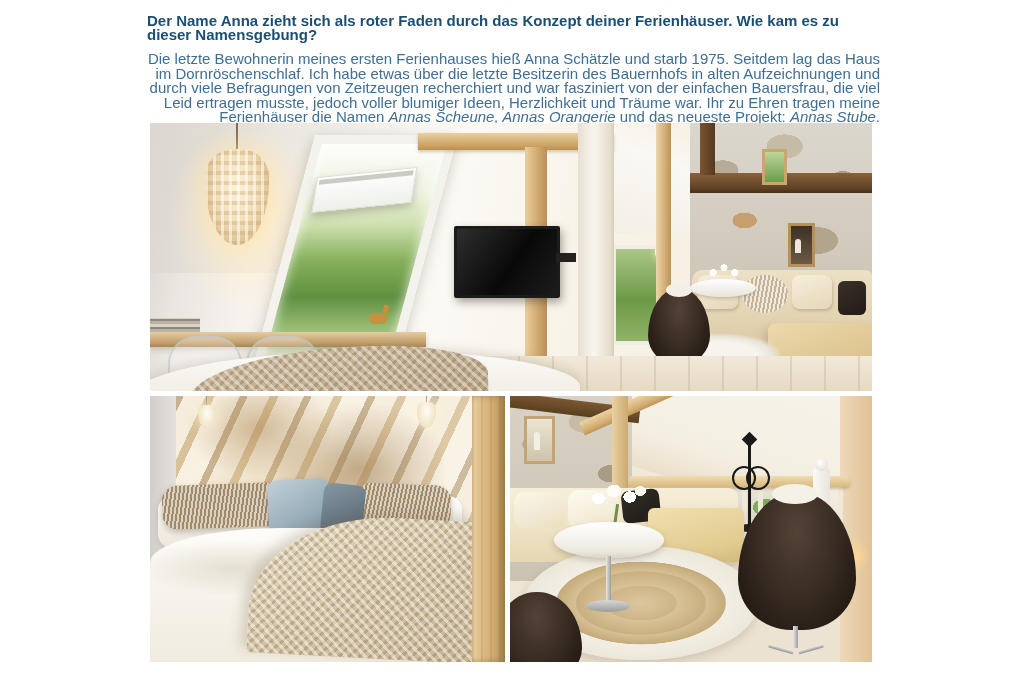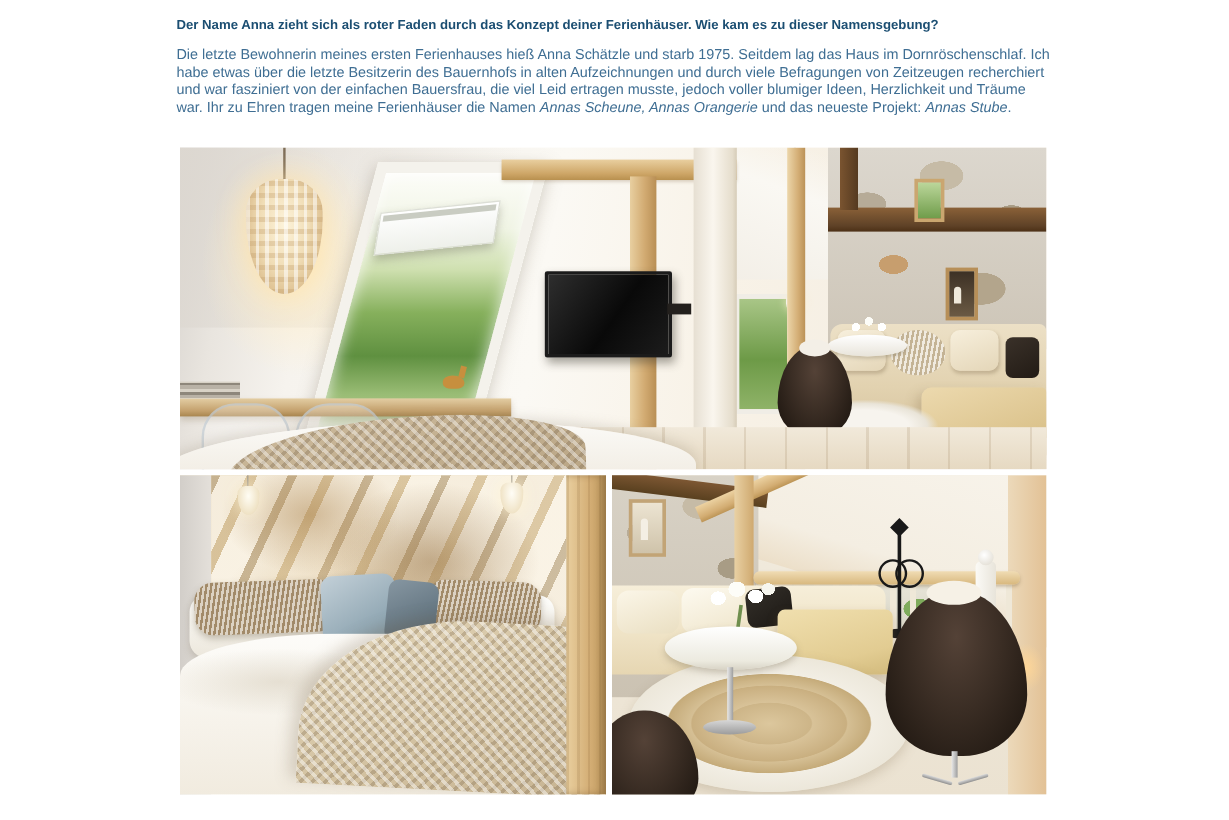--- a/index.html
+++ b/index.html
@@ -1,21 +1,21 @@
 <!DOCTYPE html>
 <html><head>
 <meta charset="utf-8">
 <style>
   html,body{margin:0;padding:0;background:#ffffff;}
   #stage{position:relative;width:1024px;height:683px;background:#ffffff;overflow:hidden;
          font-family:"Liberation Sans","DejaVu Sans",sans-serif;}
   
   #article{position:absolute;left:147px;top:14px;width:733px;}
-  #article h1{margin:0 0 10px 0;font-size:11px;line-height:14px;font-weight:bold;color:#1b4e72;}
-  #article p{margin:0;font-size:12px;line-height:14.6px;color:#3f6e93;}
+  #article h1{margin:0 0 10px 0;font-size:15px;line-height:14px;font-weight:bold;color:#1b4e72;}
+  #article p{margin:0;font-size:15px;line-height:14.6px;color:#3f6e93;text-align:right;}
   #article p .it{font-style:italic;}
   
   #collage{position:absolute;left:150px;top:123px;width:722px;height:539px;}
   .photo{position:absolute;overflow:hidden;background:#efece6;}
   #photo1{left:0;top:0;width:722px;height:268px;}
   #photo2{left:0;top:273px;width:355px;height:266px;}
   #photo3{left:360px;top:273px;width:362px;height:266px;}
   .el{position:absolute;}
   
   #photo1{background:linear-gradient(100deg,#d6d2cd 0,#e9e5df 7%,#f6f3ee 16%,#fbf9f4 42%,#f8f2e7 62%,#f2ebdf 100%);}

